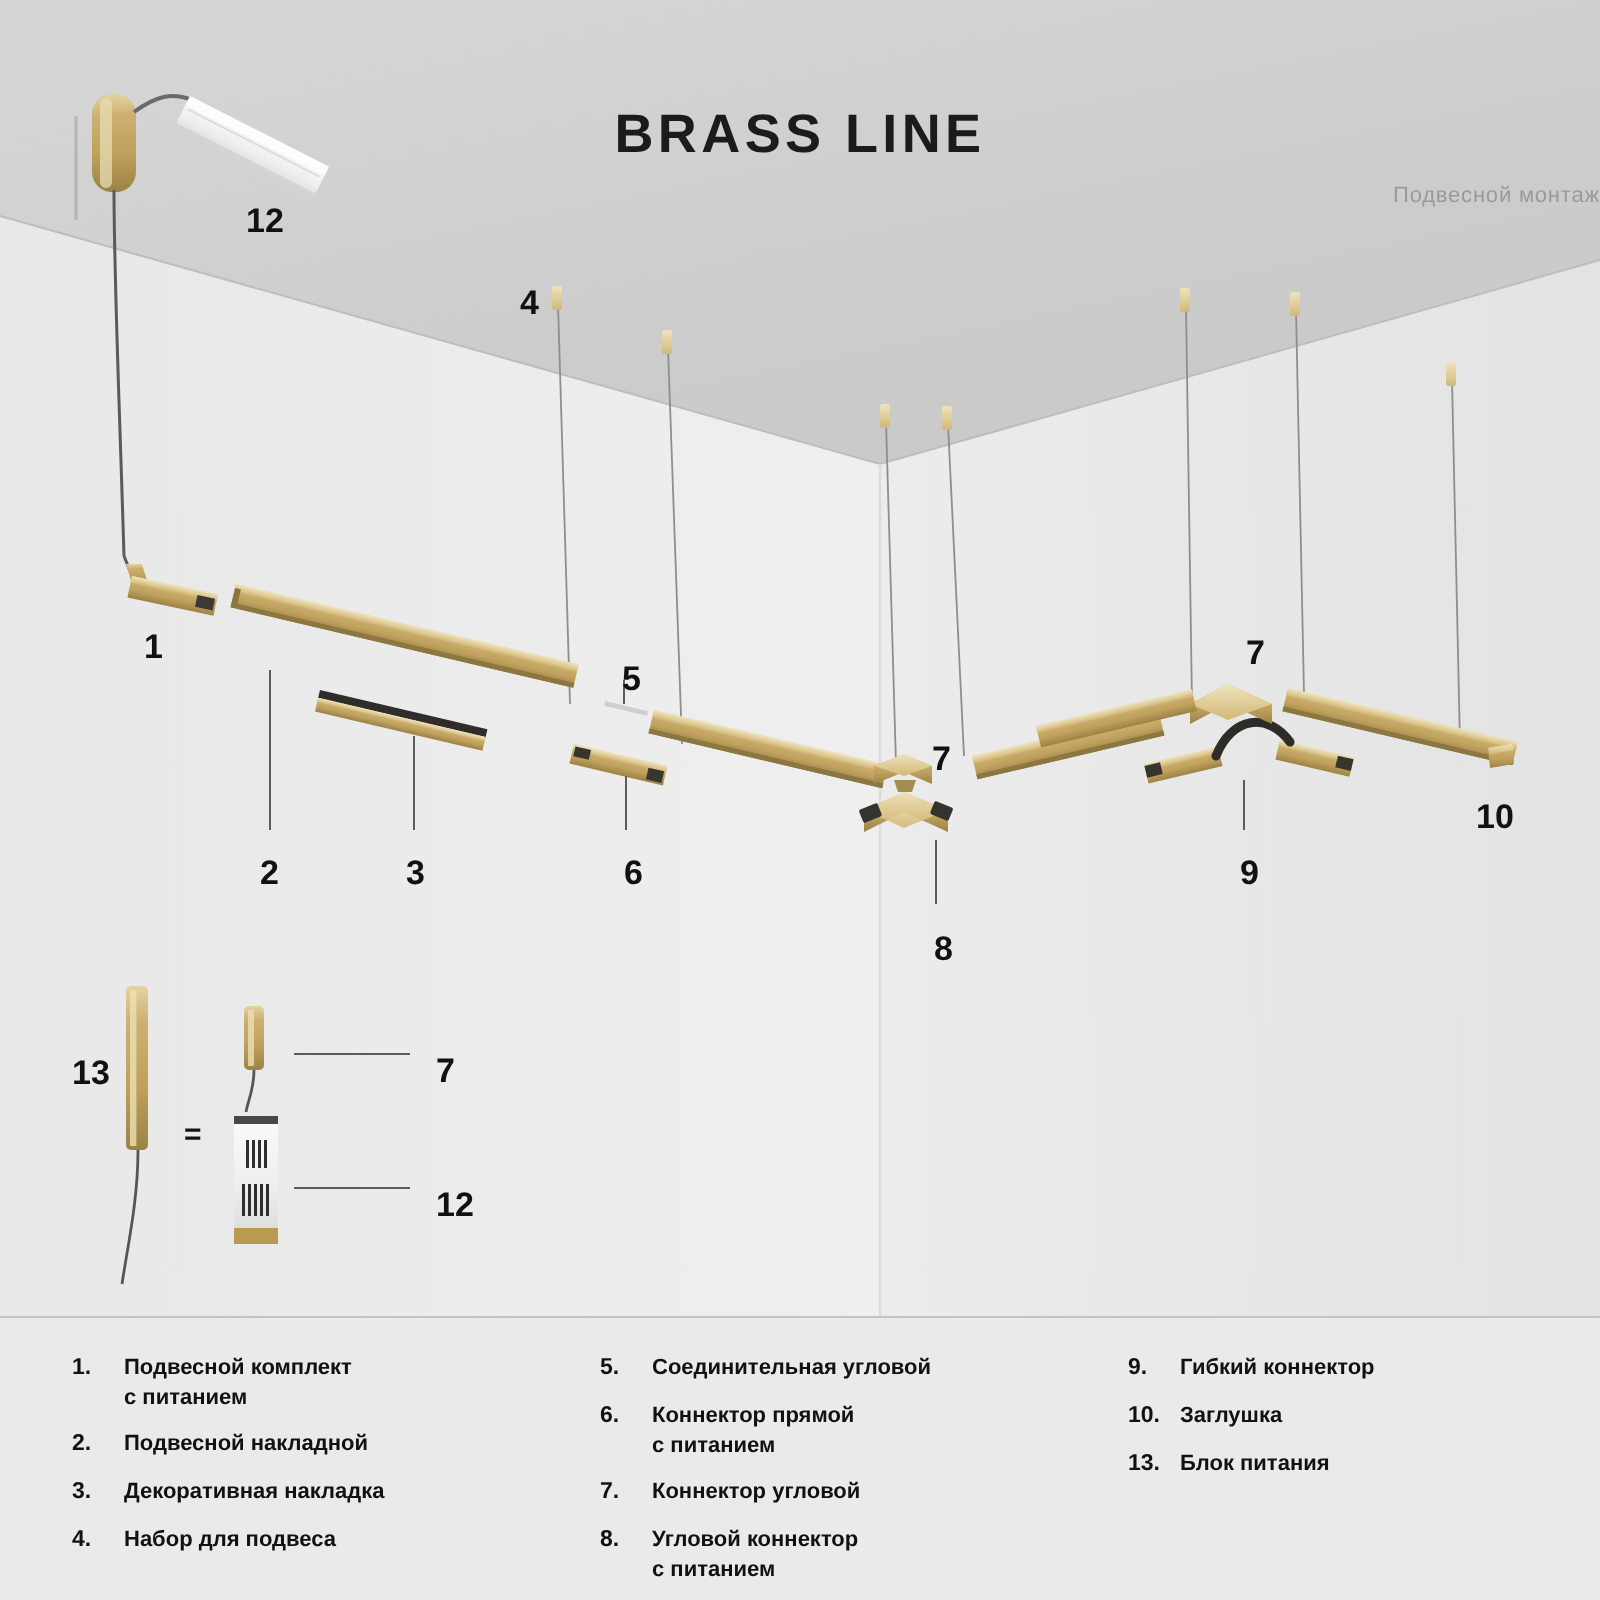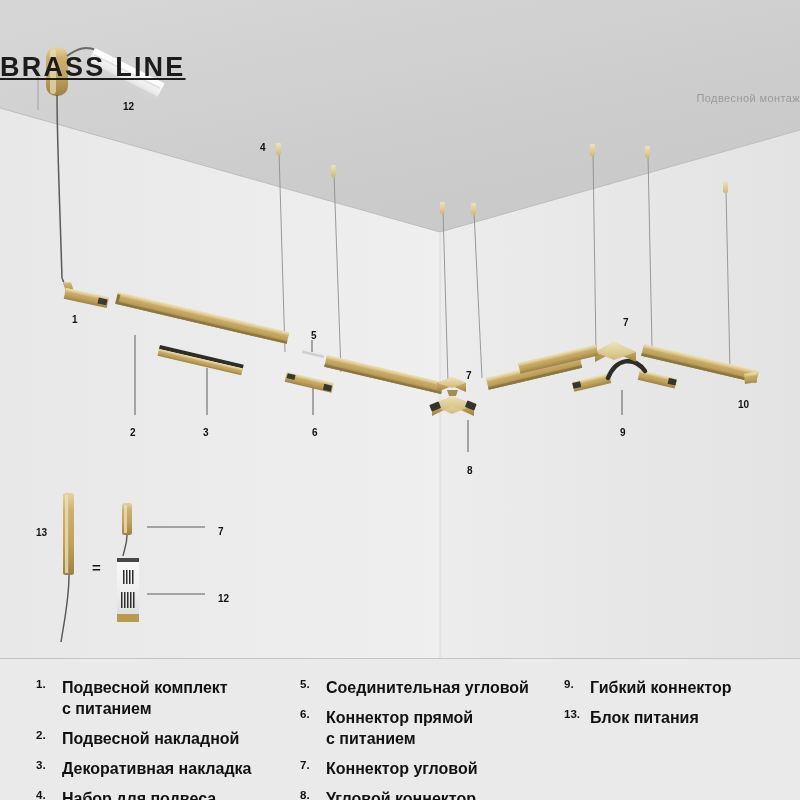--- a/index.html
+++ b/index.html
@@ -10,50 +10,50 @@
     -webkit-font-smoothing:antialiased;
   }
   #page{position:relative;width:800px;height:800px;}
 
   
   #scene{position:absolute;left:0;top:0;width:800px;height:658px;overflow:hidden;background:#eaeaea;}
   #scene svg{position:absolute;left:0;top:0;}
 
   
   .title{
-    position:absolute;left:0;top:52px;width:800px;text-align:left;
-    font-size:27px;font-weight:bold;letter-spacing:2.2px;color:#1b1b1b;text-decoration:underline;
+    position:absolute;left:0;top:52px;width:800px;text-align:center;
+    font-size:27px;font-weight:bold;letter-spacing:2.2px;color:#1b1b1b;
   }
   .subtitle{
     position:absolute;left:0;top:92px;width:800px;text-align:right;
     font-size:11px;letter-spacing:.4px;color:#9a9a9a;
   }
 
   
   .cnum{
-    position:absolute;font-size:10px;font-weight:bold;color:#111;
+    position:absolute;font-size:17px;font-weight:bold;color:#111;
     line-height:1;white-space:nowrap;
   }
 
   
   #legend{
     position:absolute;left:0;top:658px;width:800px;height:142px;
     background:#eaeaea;border-top:1px solid #c4c4c4;
   }
   .legcol{position:absolute;top:18px;}
   .legcol.c1{left:36px;width:252px;}
   .legcol.c2{left:300px;width:250px;}
   .legcol.c3{left:564px;width:236px;}
   .legrow{display:flex;margin-bottom:9px;}
   .legnum{
     width:26px;flex:0 0 26px;font-size:11.5px;font-weight:bold;color:#111;
     line-height:1.32;
   }
   .legtxt{
-    font-size:16px;font-weight:bold;color:#111;line-height:1.32;
+    font-size:11px;font-weight:bold;color:#111;line-height:1.32;
   }
 </style>
 </head>
 <body>
 
 <div id="page">
 
   <div id="scene">
     <svg width="800" height="658" viewBox="0 0 800 658">
       <defs>
@@ -354,19 +354,23 @@
           <div class="legnum">8.</div>
           <div class="legtxt">Угловой коннектор<br>с питанием</div>
         </div>
       </div>
     <div class="legcol c3">
         <div class="legrow">
           <div class="legnum">9.</div>
           <div class="legtxt">Гибкий коннектор</div>
         </div>
         <div class="legrow">
+          <div class="legnum">10.</div>
+          <div class="legtxt">Заглушка</div>
+        </div>
+        <div class="legrow">
           <div class="legnum">13.</div>
           <div class="legtxt">Блок питания</div>
         </div>
       </div>
   </div>
 
 </div>
 
 </body></html>

